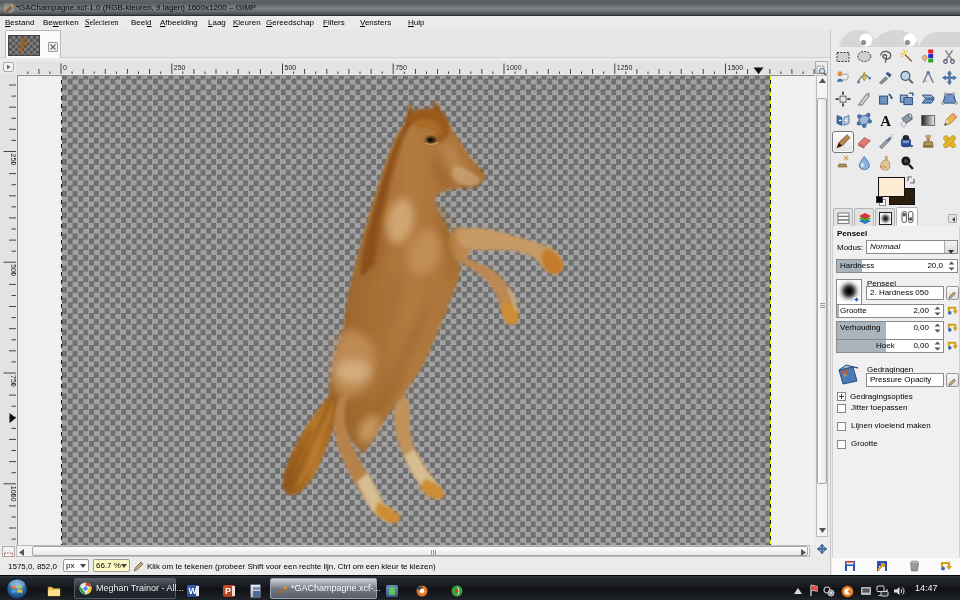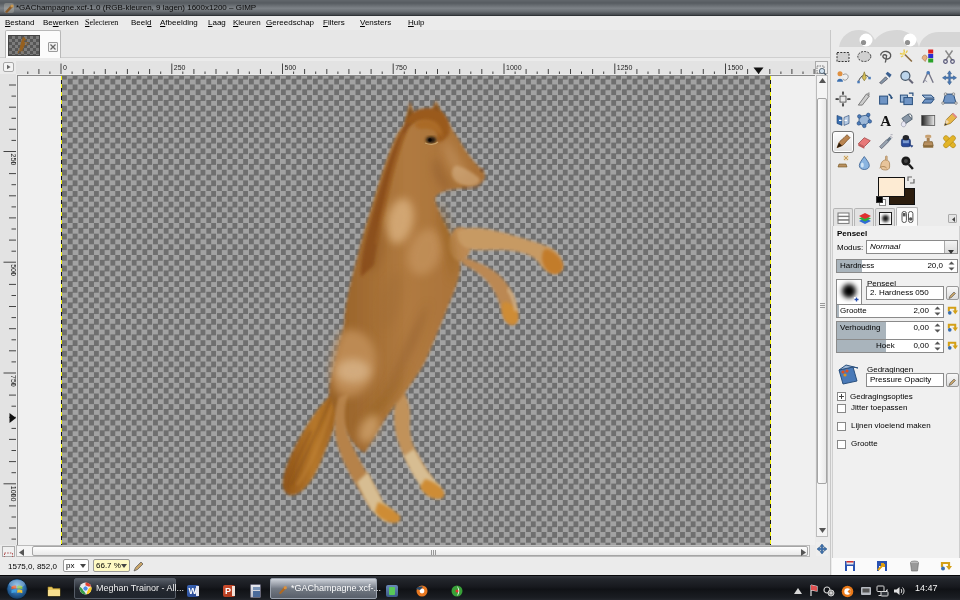--- a/index.html
+++ b/index.html
@@ -236,20 +236,21 @@
  </div>
  <div class="abs" style="left:93px;top:2px;width:37px;height:13px;background:#fef9c3;border:1px solid #999;border-radius:2px;">
    <span class="abs" style="left:2px;top:1px;font-size:8px;">66.7 %</span>
    <svg class="abs" style="right:1px;top:4px" width="7" height="5">
         <path d="M0 0 L6 0 L3 4 Z" fill="#444"></path>
       </svg>
  </div>
  <svg class="abs" style="left:133px;top:4px" width="11" height="11" viewBox="0 0 11 11">
       <path d="M1 10 L2.5 6.5 L8 1 L10 3 L4.5 8.5 Z" fill="#c8a468" stroke="#555" stroke-width="0.7"></path>
     </svg>
+ <span class="abs t8" style="left:147px;top:5px;">Klik om te tekenen (probeer Shift voor een rechte lijn, Ctrl om een kleur te kiezen)</span>
 </div>
 
 <div class="abs" style="left:830px;top:30px;width:130px;height:545px;background:#ebebeb;border-left:1px solid #c8c8c8;">
 <svg class="abs" style="left:8px;top:0" width="122" height="17" viewBox="0 0 122 17">
  <path d="M0 17 C2 6 10 0 20 0 C30 0 34 6 36 10 C40 4 48 0 58 0 C70 0 78 8 80 17 Z M80 17 C82 8 90 2 100 2 L122 2 L122 17 Z" fill="#d6d6d6"></path>
  <circle cx="27" cy="10" r="6.5" fill="#fff"></circle>
       <circle cx="24.5" cy="12.5" r="2.6" fill="#909090"></circle>
  <circle cx="71" cy="10" r="6.5" fill="#fff"></circle>
       <circle cx="68.5" cy="12.5" r="2.6" fill="#909090"></circle>
 </svg>

